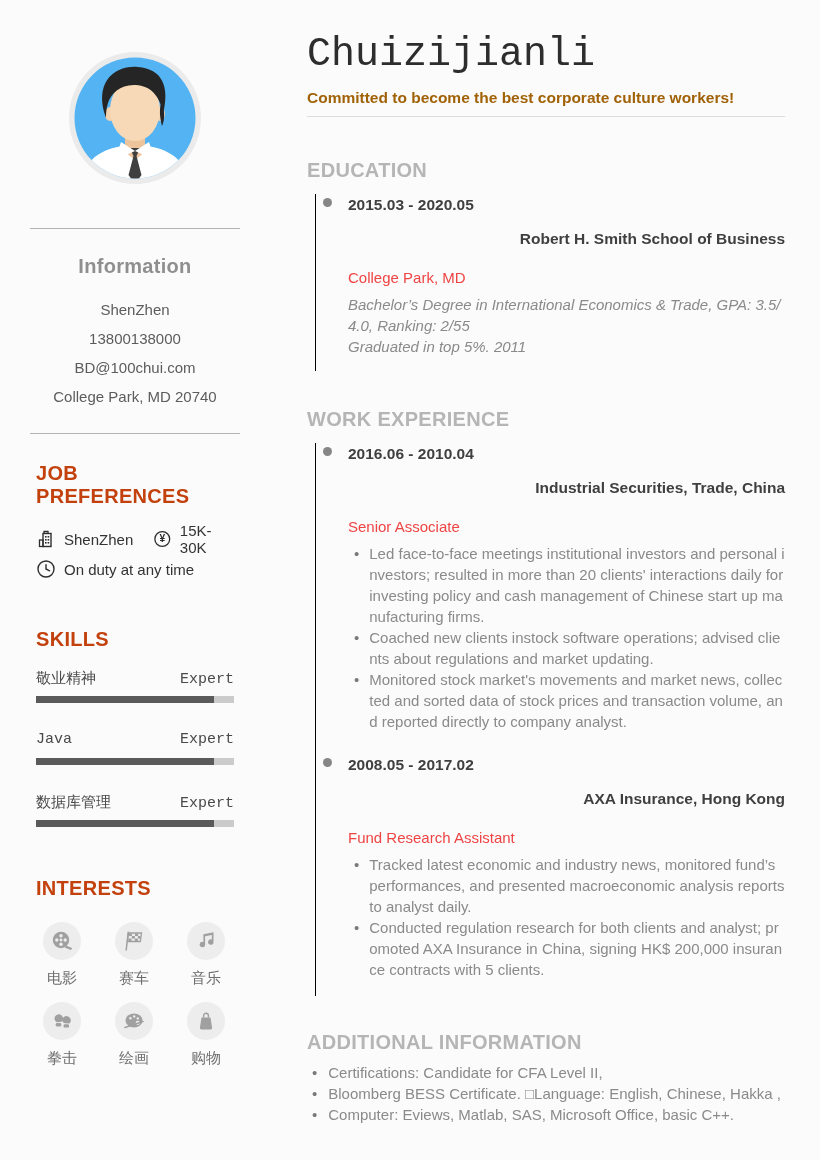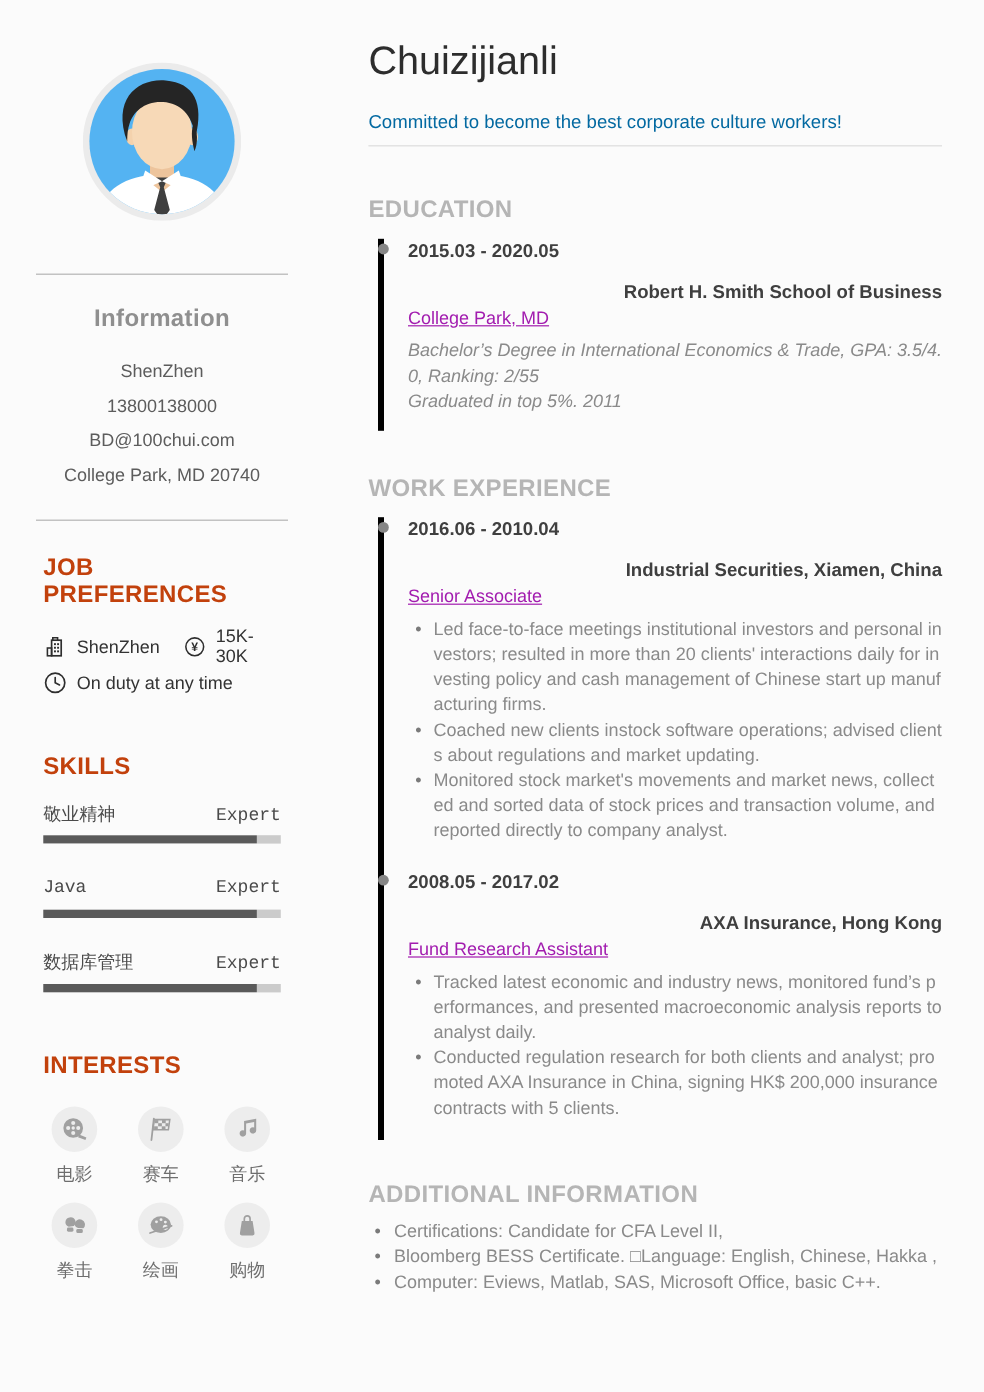--- a/index.html
+++ b/index.html
@@ -32,37 +32,37 @@
   .skill-head { display:flex; justify-content:space-between; align-items:baseline; font-size:15px; color:#4a4a4a; height:18px; margin-bottom:9px;font-family:Liberation Mono, monospace; }
   .skill-bar { height:7px; background:#cbcbcb; overflow:hidden; }
   .skill-fill { height:100%; background:#5a5a5a; }
   .interests-grid { display:grid; grid-template-columns:repeat(3,72px); margin:22px 0 0 26px; row-gap:14px; }
   .interest { display:flex; flex-direction:column; align-items:center; }
   .icon-circle { width:38px; height:38px; border-radius:50%; background:#ededed; color:#a0a0a0; display:flex; align-items:center; justify-content:center; }
   .interest-label { margin-top:9px; font-size:15px; color:#6e6e6e; }
 
   
   .main { flex:1; padding:30px 35px 0 37px; }
-  .name { font-size:33px; font-weight:normal; color:#2d2d2d; line-height:1.25; }
-  .tagline { margin-top:23px; font-size:15.5px; color:#0369a1; }
+  .name { font-size:40px; font-weight:normal; color:#2d2d2d; line-height:1.25;font-family:Liberation Mono, monospace; }
+  .tagline { margin-top:9px; font-size:15.5px; color:#a16207;font-weight:bold; }
   .main-sep { border:none; border-top:1px solid #dcdcdc; margin-top:9px; }
   .section-heading { font-size:20px; font-weight:bold; color:#b5b5b5; letter-spacing:.3px; line-height:24px; }
   .h-edu { margin-top:41px; }
   .h-work { margin-top:36px; }
   .h-add { margin-top:34px; }
-  .timeline { position:relative; margin:12px 0 0 8px; border-left:5px solid #000000; padding-left:20px; }
+  .timeline { position:relative; margin:12px 0 0 8px; border-left:1px solid #000000; padding-left:32px; }
   .tl-edu { padding-bottom:14px; }
   .tl-work { padding-bottom:16px; }
   .entry { position:relative; }
   .entry + .entry { margin-top:22px; }
   .entry-dot { position:absolute; left:-25px; top:4px; width:9px; height:9px; border-radius:50%; background:#868686; }
   .entry-header { display:flex; justify-content:space-between; gap:12px; font-size:15.5px; font-weight:bold; color:#3f3f3f; line-height:21px; }
   .entry-period { white-space:nowrap; }
   .entry-org { text-align:right;margin-top:34px; }
-  .entry-sub { font-size:15px; color:#a21caf; line-height:21px; margin-top:1px;text-decoration:underline; }
+  .entry-sub { font-size:15px; color:#ef4444; line-height:21px; margin-top:18px; }
   .entry-details { margin-top:6px; }
   .detail-line { font-size:15px; color:#8a8a8a; line-height:21px; word-break:break-all;font-style:italic; }
   .bullets { list-style:none; margin-top:6px; }
   .bullets li { display:flex; font-size:15px; color:#8a8a8a; line-height:21px; }
   .bullets li::before { content:"•"; flex:none; margin:0 10px 0 6px; color:#7a7a7a; }
   .bullet-text { word-break:break-all; }
   .add-bullets { list-style:none; margin-top:8px; }
   .add-bullets li { display:flex; font-size:15px; color:#8a8a8a; line-height:21px; }
   .add-bullets li::before { content:"•"; flex:none; margin:0 11px 0 5px; color:#7a7a7a; }
 </style>
@@ -278,21 +278,21 @@
       </div>
     </div>
 
     <h2 class="section-heading h-work">WORK EXPERIENCE</h2>
     <div class="timeline tl-work">
 
       <div class="entry">
         <span class="entry-dot"></span>
         <div class="entry-header">
           <span class="entry-period">2016.06 - 2010.04</span>
-          <span class="entry-org">Industrial Securities, Xiamen, China</span>
+          <span class="entry-org">Industrial Securities, Trade, China</span>
         </div>
         <div class="entry-sub">Senior Associate</div>
         <ul class="bullets">
           <li>
               <span class="bullet-text">Led face-to-face meetings institutional investors and personal investors; resulted in more than 20 clients' interactions daily for investing policy and cash management of Chinese start up manufacturing firms.</span>
             </li>
           <li>
               <span class="bullet-text">Coached new clients instock software operations; advised clients about regulations and market updating.</span>
             </li>
           <li>

